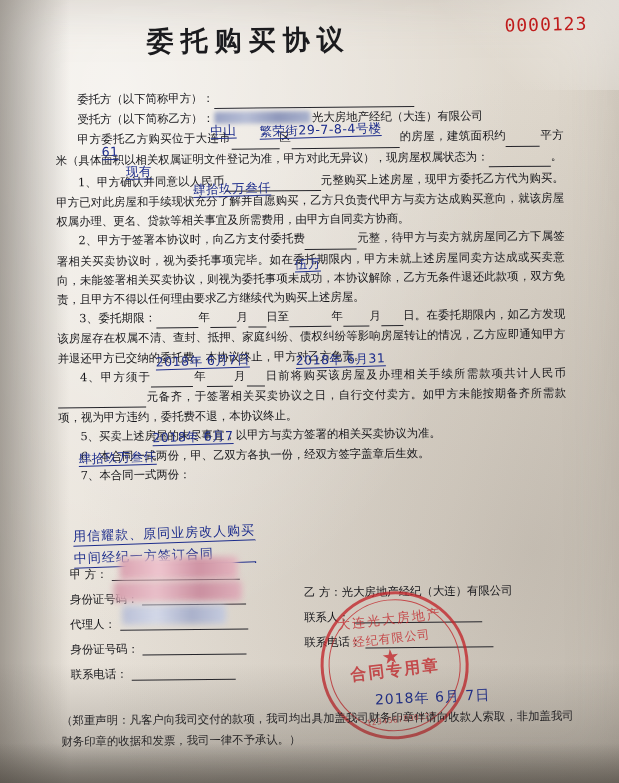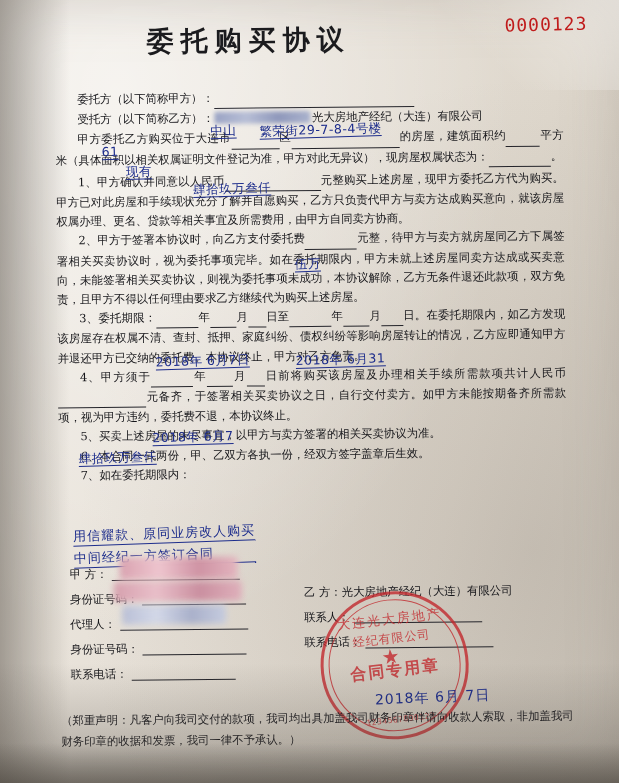--- a/index.html
+++ b/index.html
@@ -305,21 +305,21 @@
 
       <div class="p ind">
         <span>5、</span><span>买卖上述房屋的未尽事宜，以甲方与卖方签署的相关买卖协议为准。</span>
       </div>
 
       <div class="p ind">
         <span>6、</span><span>本合同一式两份，甲、乙双方各执一份，经双方签字盖章后生效。</span>
       </div>
 
       <div class="p ind">
-        <span>7、</span><span>如在委托期限内：</span>
+        <span>7、</span><span>本合同一式两份：</span>
       </div>
     </div>
 
     <div class="hand" style="position:absolute;left:195px;top:180px;">
       <span class="hand-ul">肆拾玖万叁仟</span>
     </div>
     <div class="hand" style="position:absolute;left:296px;top:256px;">
       <span class="hand-ul">伍万</span>
     </div>
     <div class="hand" style="position:absolute;left:156px;top:352px;">

